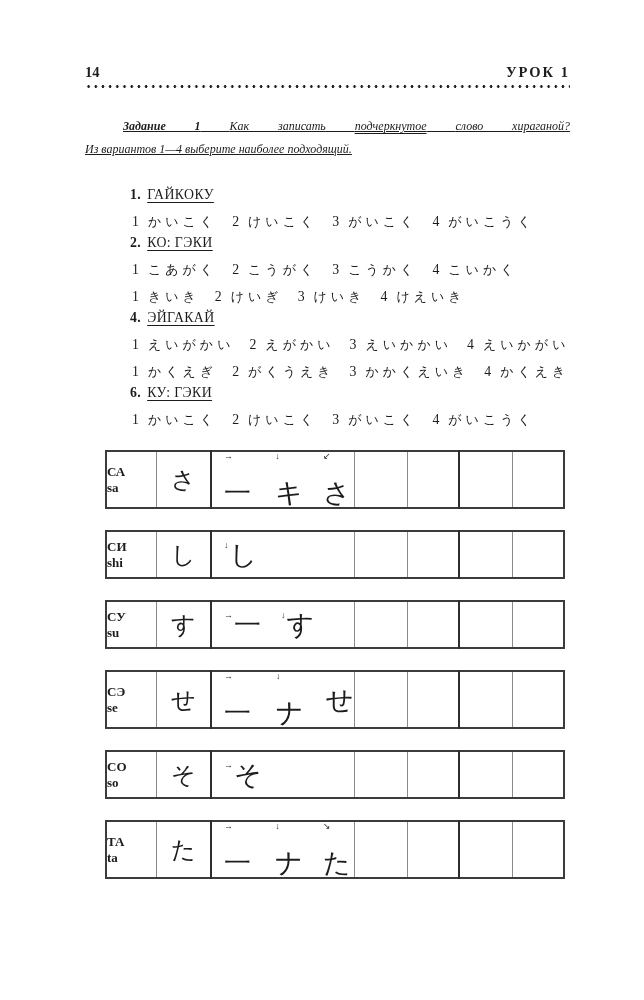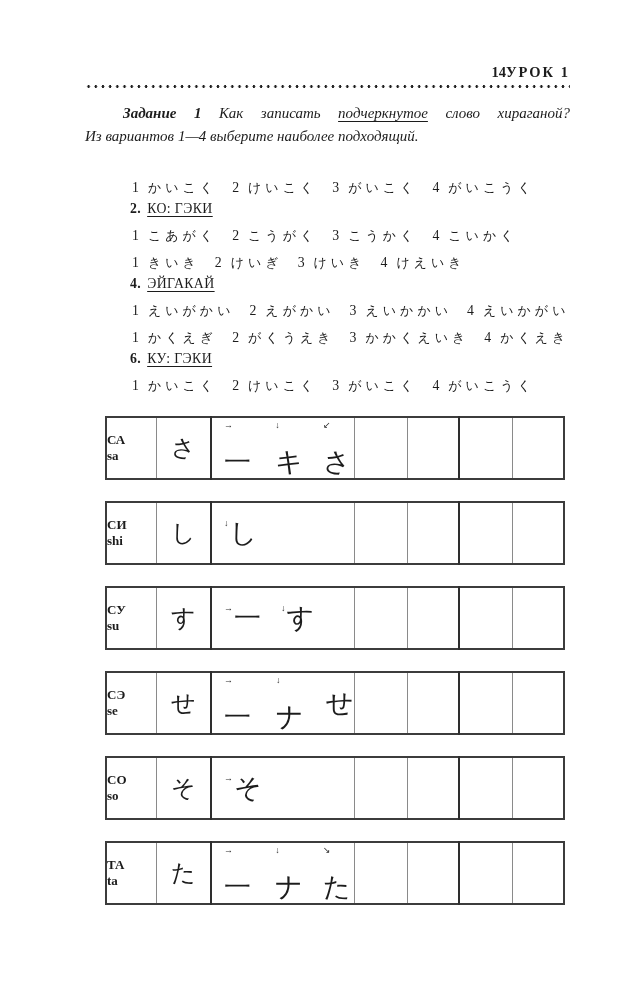--- a/index.html
+++ b/index.html
@@ -3,47 +3,47 @@
 <meta charset="utf-8">
 <style>
   html,body { margin:0; padding:0; background:#e9e9e9; }
   .page {
     width:644px; height:1000px; margin:0 auto; background:#ffffff;
     color:#1c1c1c; font-family:"Liberation Serif", serif;
     box-sizing:border-box; padding:64px 74px 0 85px; position:relative;
     overflow:hidden;
   }
   
-  .page-header { display:flex; justify-content:flex-end; align-items:flex-end;
+  .page-header { display:flex; justify-content:space-between; align-items:flex-end;
     font-weight:bold; font-size:14.5px; }
   .lesson { letter-spacing:2px; }
   .dotted-rule { height:5px; margin-top:3px;
     background-image:radial-gradient(circle, #1f1f1f 1.25px, rgba(0,0,0,0) 1.45px);
     background-size:7.2px 5px; background-position:0 50%; background-repeat:repeat-x; }
   
-  .task { margin-top:13px; font-style:italic; font-size:15px; line-height:23px; }
+  .task { margin-top:26px; font-style:italic; font-size:12px; line-height:23px;text-decoration:underline; }
   .task-line1 { text-align:justify; text-align-last:justify; text-indent:38px; }
   .task-label { font-weight:bold; }
   .underlined { text-decoration:underline; text-underline-offset:3px; }
   
   .exercise { margin-top:23px; margin-left:45px; font-size:13.8px; }
   .ex-word-line { line-height:21px; letter-spacing:0.4px; white-space:nowrap; }
   .ex-num { font-weight:bold; margin-right:6px; }
   .ex-word { text-decoration:underline; text-underline-offset:3px; }
   .ex-options { display:flex; gap:15px; line-height:21px; margin-left:2px; align-items:baseline; }
   .opt { display:flex; gap:9px; align-items:baseline; }
   .opt-kana { letter-spacing:4px; font-size:13px; font-family:"Liberation Serif","DejaVu Sans",serif;margin-top:6px; }
   
   .section-title { margin-top:12px; text-align:center; font-weight:bold;
     font-size:16px; line-height:22px; }
   
   .stroke-table { border-collapse:collapse; table-layout:fixed; width:458px;
     margin-left:20px; margin-top:21px; border:2px solid #3c3c3c; }
   .stroke-table:first-of-type { margin-top:20px; }
-  .stroke-table td { border:1px solid #8a8a8a; height:62px; padding:0; box-sizing:border-box; }
+  .stroke-table td { border:1px solid #8a8a8a; height:47px; padding:0; box-sizing:border-box; }
   .thick-r { border-right:2px solid #2e2e2e !important; }
   .td-label { text-align:left; font-weight:bold; font-size:13px; line-height:16px; }
   .td-kana { text-align:center; font-size:24px;
     font-family:"Liberation Serif","DejaVu Sans",serif; }
   .td-strokes { padding-left:12px !important; }
   .steps { display:flex; gap:20px; align-items:center; }
   .step { font-size:27px; line-height:1;
     font-family:"Liberation Serif","DejaVu Sans",serif; }
   .stroke-arrow { font-size:9px; vertical-align:16px; margin-right:1px; color:#2a2a2a; }
 </style>
@@ -59,20 +59,23 @@
   <div class="dotted-rule"></div>
 
   <div class="task">
     <div class="task-line1"><span class="task-label">Задание 1</span> <span>Как записать</span> <span class="underlined">подчеркнутое</span> <span>слово хираганой?</span></div>
     <div class="task-line2">Из вариантов 1—4 выберите наиболее подходящий.</div>
   </div>
 
   <div class="exercise">
 
     <div class="ex-item">
+      <div class="ex-word-line">
+        <span class="ex-num">1.</span><span class="ex-word">ГАЙКОКУ</span>
+      </div>
       <div class="ex-options">
         <span class="opt">
             <span>1</span>
             <span class="opt-kana">かいこく</span>
           </span>
         <span class="opt">
             <span>2</span>
             <span class="opt-kana">けいこく</span>
           </span>
         <span class="opt">

